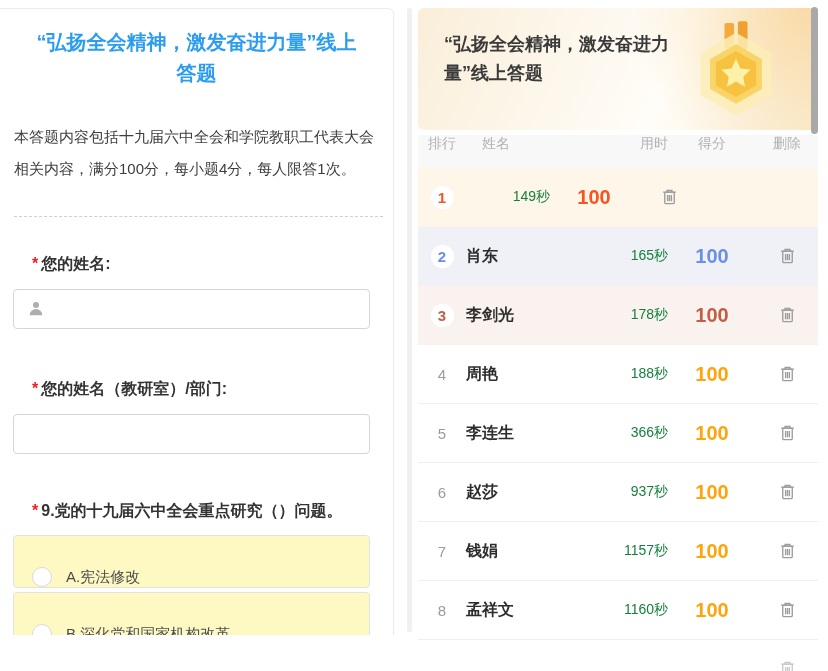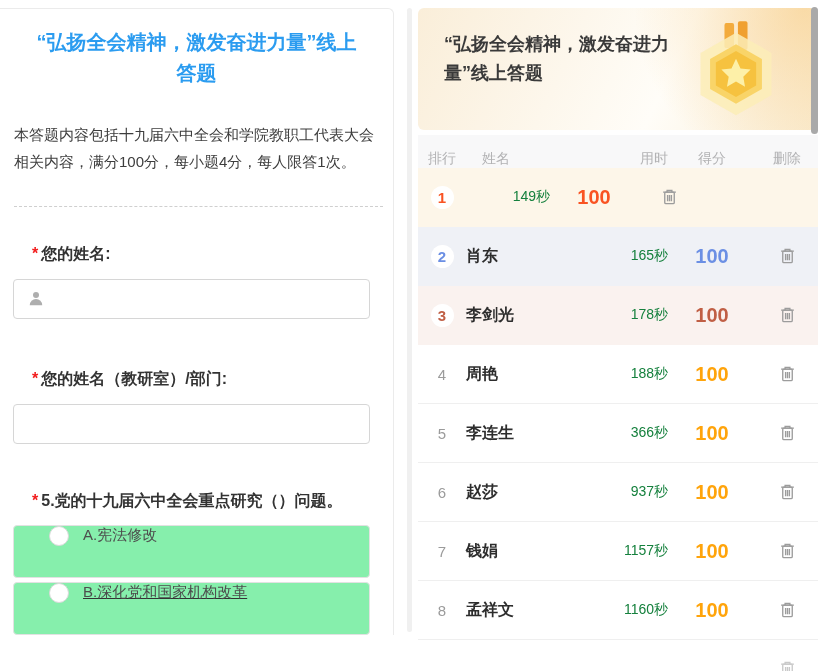--- a/index.html
+++ b/index.html
@@ -32,21 +32,21 @@
     text-align: center;
     font-size: 20px;
     font-weight: 700;
     line-height: 31px;
     color: #2b9cf0;
   }
   .form-desc {
     margin-top: 32px;
     padding: 0 12px 0 14px;
     font-size: 15px;
-    line-height: 27px;
+    line-height: 32px;
     color: #3d3d3d;
   }
   .dashed-divider {
     margin: 31px 10px 0 14px;
     border-top: 1px dashed #cfcfcf;
     height: 0;
   }
   .field-label {
     margin-top: 37px;
     padding-left: 32px;
@@ -80,24 +80,24 @@
   }
   .person-icon { width: 20px; height: 20px; margin-right: 8px; flex: 0 0 auto; }
   .gap-lg { margin-top: 50px; }
   .q-label { margin-top: 47px; }
   .option-box {
     margin: 13px 0 0 13px;
     width: 357px;
     height: 53px;
     border: 1px solid #e2e2e2;
     border-radius: 4px;
-    background: #86efac;
+    background: #fef9c3;
     display: flex;
-    align-items: flex-start;
-    padding-left: 35px;
+    align-items: flex-end;
+    padding-left: 18px;
   }
   .option-box + .option-box { margin-top: 4px; text-decoration: underline; }
   .radio-circle {
     width: 20px; height: 20px;
     border: 1px solid #d9d9d9;
     border-radius: 50%;
     flex: 0 0 auto;
     background: #fff;
   }
   .option-text { margin-left: 14px; font-size: 15px; color: #4d4d4d; }
@@ -142,21 +142,21 @@
     position: absolute;
     right: 32px; top: 12px;
     width: 96px; height: 108px;
     z-index: 1;
   }
   .lb-table-header {
     margin-top: 5px;
     height: 33px;
     background: #f8f8f9;
     display: flex;
-    align-items: flex-end;
+    align-items: flex-start;
     font-size: 14px;
     color: #b2b2b4;
   }
   .col-rank  { width: 48px; padding-left: 10px; }
   .col-name  { flex: 1; }
   .col-time  { width: 84px; text-align: right; }
   .col-score { width: 88px; text-align: center; }
   .col-del   { width: 62px; text-align: center; }
   .hdr-name { margin-left: 16px; }
 
@@ -221,21 +221,21 @@
   </div>
 
   <div class="field-label gap-lg">
     <span class="req-star">*</span><span>您的姓名（教研室）/部门:</span>
   </div>
   <div class="text-input-wrap">
     <input type="text" value="" style="">
   </div>
 
   <div class="field-label q-label">
-    <span class="req-star">*</span><span>5.党的十九届六中全会重点研究（）问题。</span>
+    <span class="req-star">*</span><span>9.党的十九届六中全会重点研究（）问题。</span>
   </div>
 
   <div class="option-box">
     <span class="radio-circle"></span>
     <span class="option-text">A.宪法修改</span>
   </div>
   <div class="option-box">
     <span class="radio-circle"></span>
     <span class="option-text">B.深化党和国家机构改革</span>
   </div>

